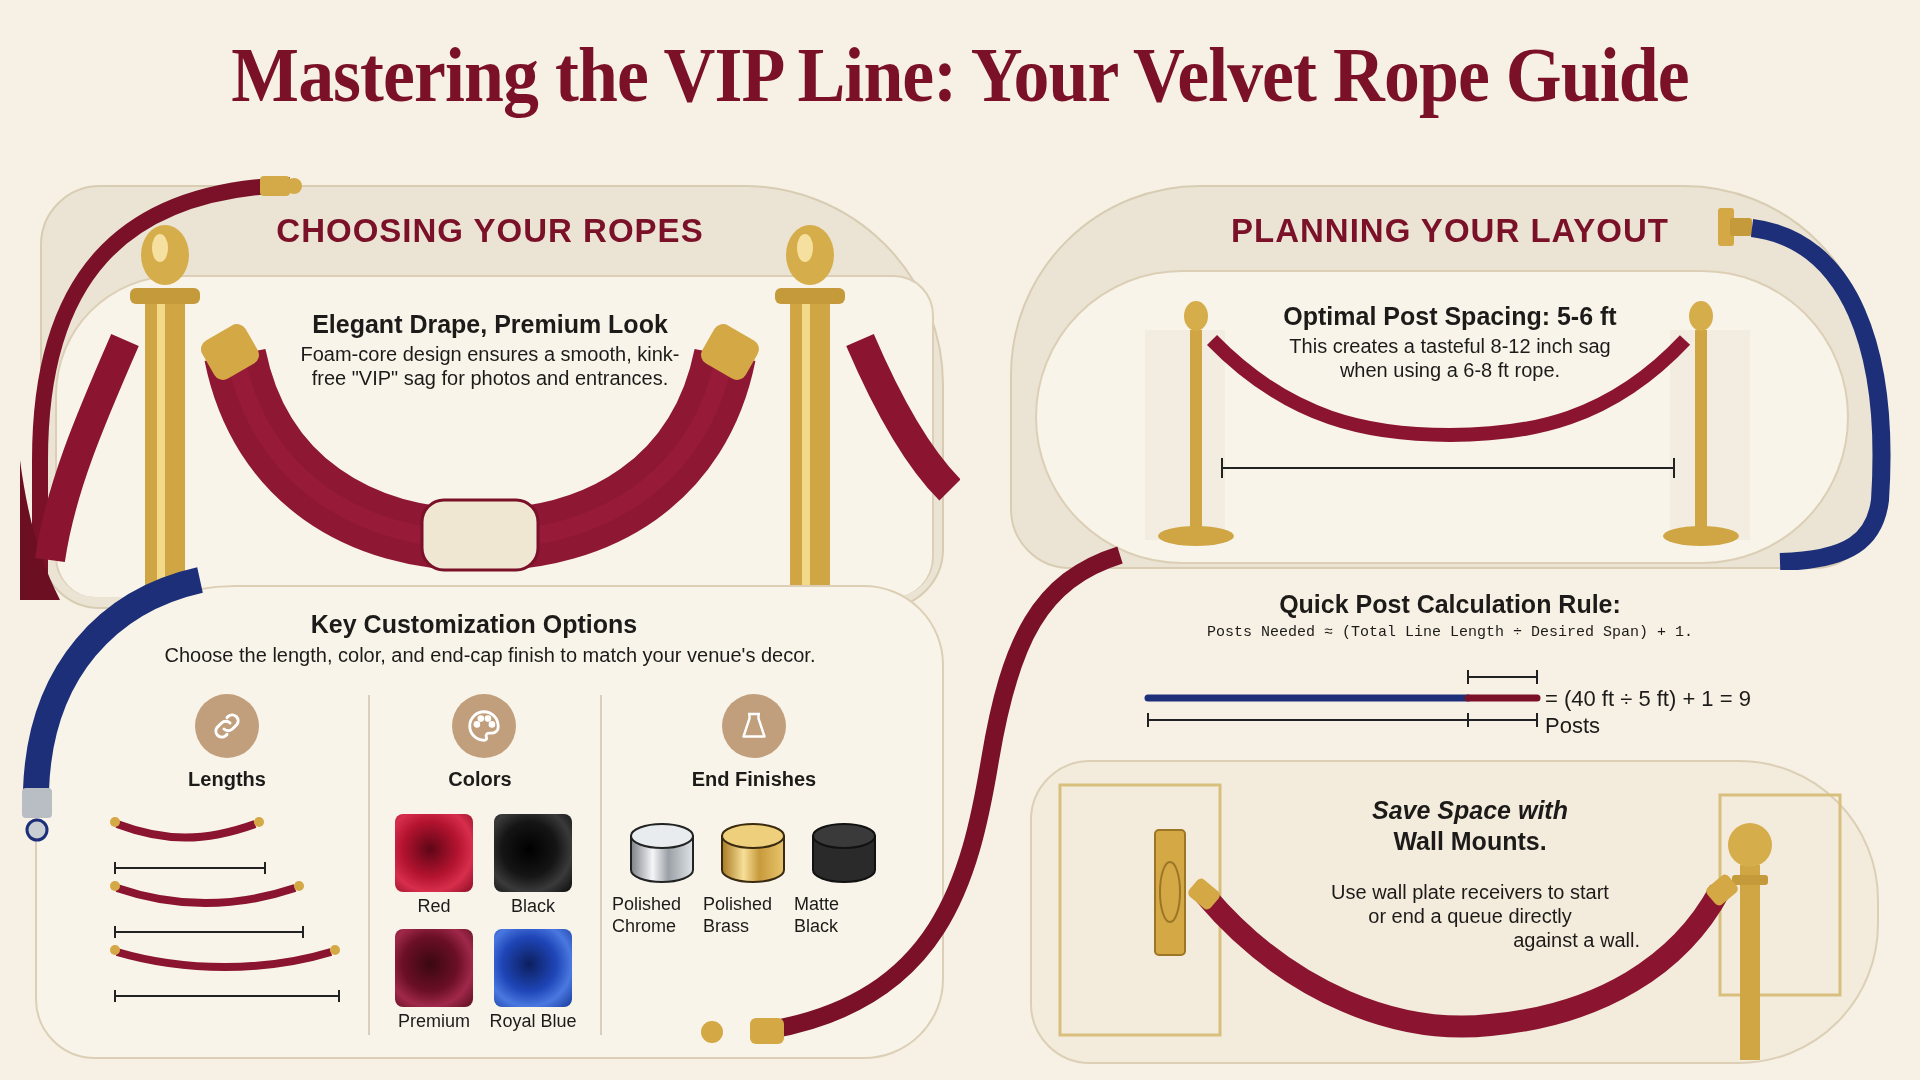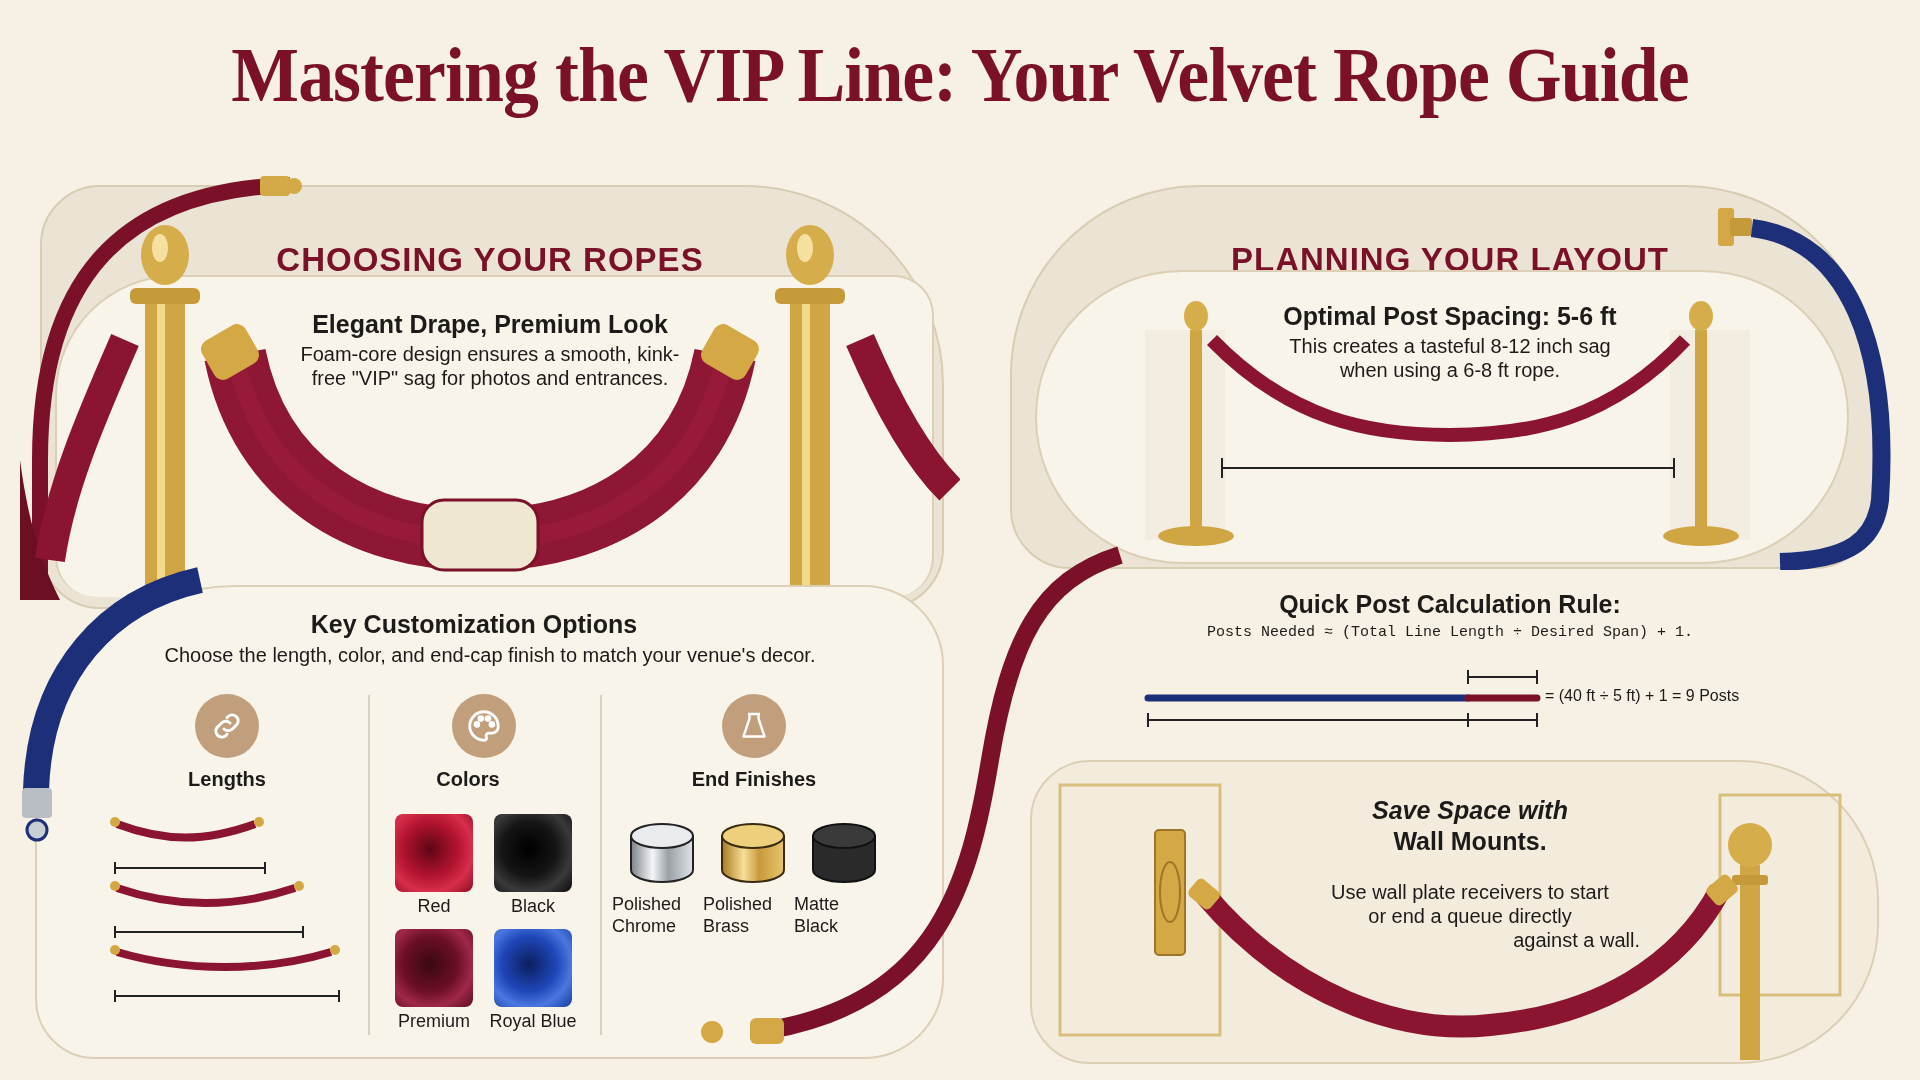--- a/index.html
+++ b/index.html
@@ -1,19 +1,19 @@
 <!DOCTYPE html>
 <html><head>
 <meta charset="utf-8">
 <style>
   html, body { margin:0; padding:0; }
   body { width:1920px; height:1080px; overflow:hidden; background:#f6f1e4; font-family:"Liberation Sans", sans-serif; position:relative; color:#1d1b19; }
   .abs { position:absolute; }
   .title { left:0; top:30px; width:1920px; text-align:center; font-family:"Liberation Serif","DejaVu Serif", serif; font-weight:bold; font-size:78px; color:#7a1128; letter-spacing:-1px; transform:scaleX(0.92); }
-  .section-head { font-weight:bold; font-size:33px; color:#7a1128; letter-spacing:1px; text-align:center;margin-top:29px; }
+  .section-head { font-weight:bold; font-size:33px; color:#7a1128; letter-spacing:1px; text-align:center; }
   .h3 { font-weight:bold; font-size:25px; color:#1d1b19; text-align:center; }
   .p { font-size:20px; color:#1d1b19; text-align:center; line-height:1.22; }
   .panel { position:absolute; background:#ebe4d4; border:2px solid #d8ccb3; }
   .inner { position:absolute; background:#f8f4ea; border:2px solid #dccfb6; }
   .icon-circle { width:64px; height:64px; border-radius:50%; background:#c19f7c; display:flex; align-items:center; justify-content:center; }
   .swatch { width:78px; height:78px; border-radius:8px; }
   .swatch-label { font-size:18px; text-align:center; }
   .cap-label { font-size:18px; line-height:1.2; }
   .col-head { font-weight:bold; font-size:20px; text-align:center; }
   .divider { width:2px; background:#d9cfbe; }
@@ -104,21 +104,21 @@
 
 <div class="abs icon-circle" style="left:452px; top:694px;">
   <svg width="38" height="38" viewBox="0 0 24 24" fill="none" stroke="#fff" stroke-width="1.8">
     <path d="M12 3 a9 9 0 1 0 0 18 c1.5 0 2-1 1.5-2 c-0.6-1.2 0.2-2.5 1.6-2.5 H17 a4 4 0 0 0 4-4 C21 7 17 3 12 3 Z"></path>
     <circle cx="7.5" cy="11" r="1.2" fill="#fff"></circle>
       <circle cx="10" cy="7.3" r="1.2" fill="#fff"></circle>
       <circle cx="14.5" cy="7.3" r="1.2" fill="#fff"></circle>
       <circle cx="17" cy="11" r="1.2" fill="#fff"></circle>
   </svg>
 </div>
-<div class="abs col-head" style="left:388px; top:768px; width:160px;text-align:center;">Colors</div>
+<div class="abs col-head" style="left:400px; top:768px; width:160px;text-align:center;">Colors</div>
 
 <div class="abs swatch" style="left:395px; top:814px; background:radial-gradient(circle at 45% 45%, #5e0616, #b3132f 45%, #d72e4c 70%, #8a0c22);"></div>
 <div class="abs swatch-label" style="left:385px; top:896px; width:98px;">Red</div>
 <div class="abs swatch" style="left:494px; top:814px; background:radial-gradient(circle at 45% 45%, #000, #151515 45%, #3a3a3a 70%, #0a0a0a);"></div>
 <div class="abs swatch-label" style="left:484px; top:896px; width:98px;">Black</div>
 <div class="abs swatch" style="left:395px; top:929px; background:radial-gradient(circle at 45% 45%, #3a0812, #6b0f25 45%, #a0284a 70%, #5a0c1e);"></div>
 <div class="abs swatch-label" style="left:380px; top:1011px; width:108px;">Premium</div>
 <div class="abs swatch" style="left:494px; top:929px; background:radial-gradient(circle at 45% 45%, #0c1f5e, #1f46b8 45%, #4a78e0 70%, #163a9a);"></div>
 <div class="abs swatch-label" style="left:479px; top:1011px; width:108px;">Royal Blue</div>
 
@@ -218,21 +218,21 @@
   <line x1="328" y1="12" x2="397" y2="12" stroke="#222" stroke-width="2"></line>
   <line x1="328" y1="5" x2="328" y2="19" stroke="#222" stroke-width="2"></line>
   <line x1="397" y1="5" x2="397" y2="19" stroke="#222" stroke-width="2"></line>
   <line x1="8" y1="33" x2="328" y2="33" stroke="#1e2f7a" stroke-width="7" stroke-linecap="round"></line>
   <line x1="328" y1="33" x2="397" y2="33" stroke="#7a1128" stroke-width="7" stroke-linecap="round"></line>
   <line x1="8" y1="55" x2="397" y2="55" stroke="#222" stroke-width="2"></line>
   <line x1="8" y1="48" x2="8" y2="62" stroke="#222" stroke-width="2"></line>
   <line x1="328" y1="48" x2="328" y2="62" stroke="#222" stroke-width="2"></line>
   <line x1="397" y1="48" x2="397" y2="62" stroke="#222" stroke-width="2"></line>
 </svg>
-<div class="abs p" style="left:1545px; top:686px; width:260px; text-align:left; font-size:16px;">= (40 ft ÷ 5 ft) + 1 = 9 Posts</div>
+<div class="abs p" style="left:1545px; top:686px; width:260px; text-align:left; font-size:22px;">= (40 ft ÷ 5 ft) + 1 = 9 Posts</div>
 
 <div class="inner" style="left:1030px; top:760px; width:845px; height:300px; border-radius:60px 140px 140px 60px; background:#f3ecdd;"></div>
 
 <svg class="abs" style="left:1040px; top:765px;" width="830" height="295" viewBox="0 0 830 295">
 
   <rect x="20" y="20" width="160" height="250" fill="none" stroke="#d9bf7e" stroke-width="3"></rect>
   <rect x="680" y="30" width="120" height="200" fill="none" stroke="#d9bf7e" stroke-width="3"></rect>
 
   <rect x="115" y="65" width="30" height="125" rx="4" fill="#d3a845" stroke="#9c7526" stroke-width="2"></rect>
   <ellipse cx="130" cy="127" rx="10" ry="30" fill="none" stroke="#9c7526" stroke-width="2"></ellipse>

